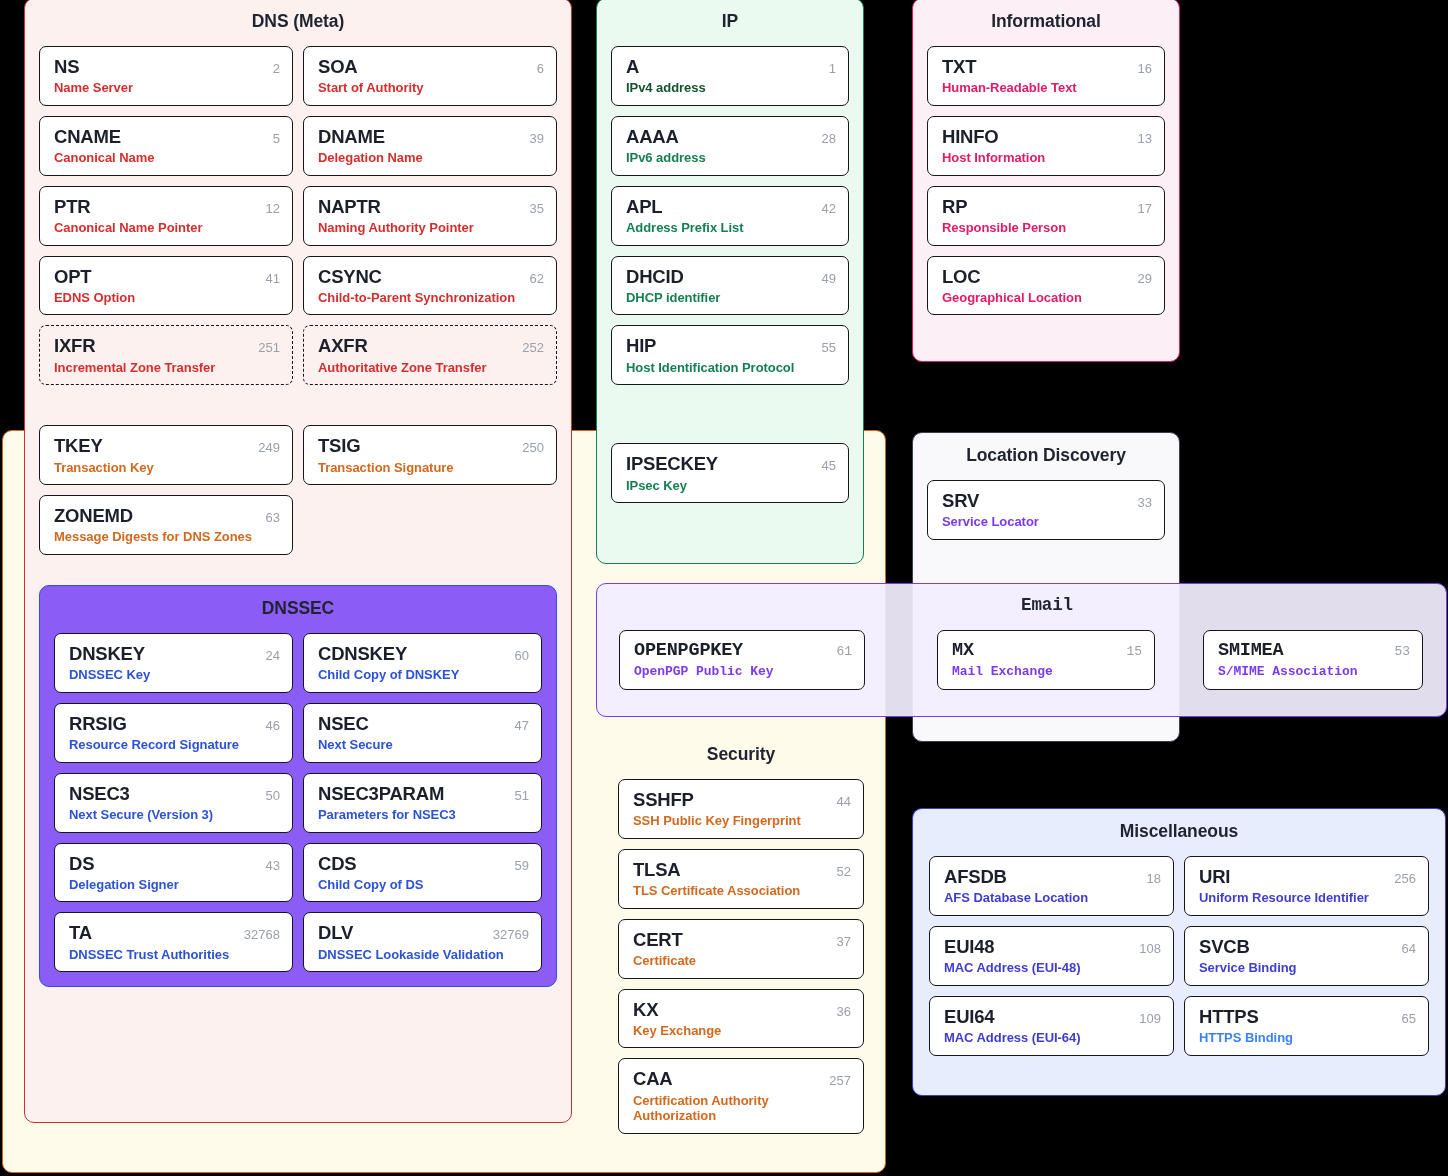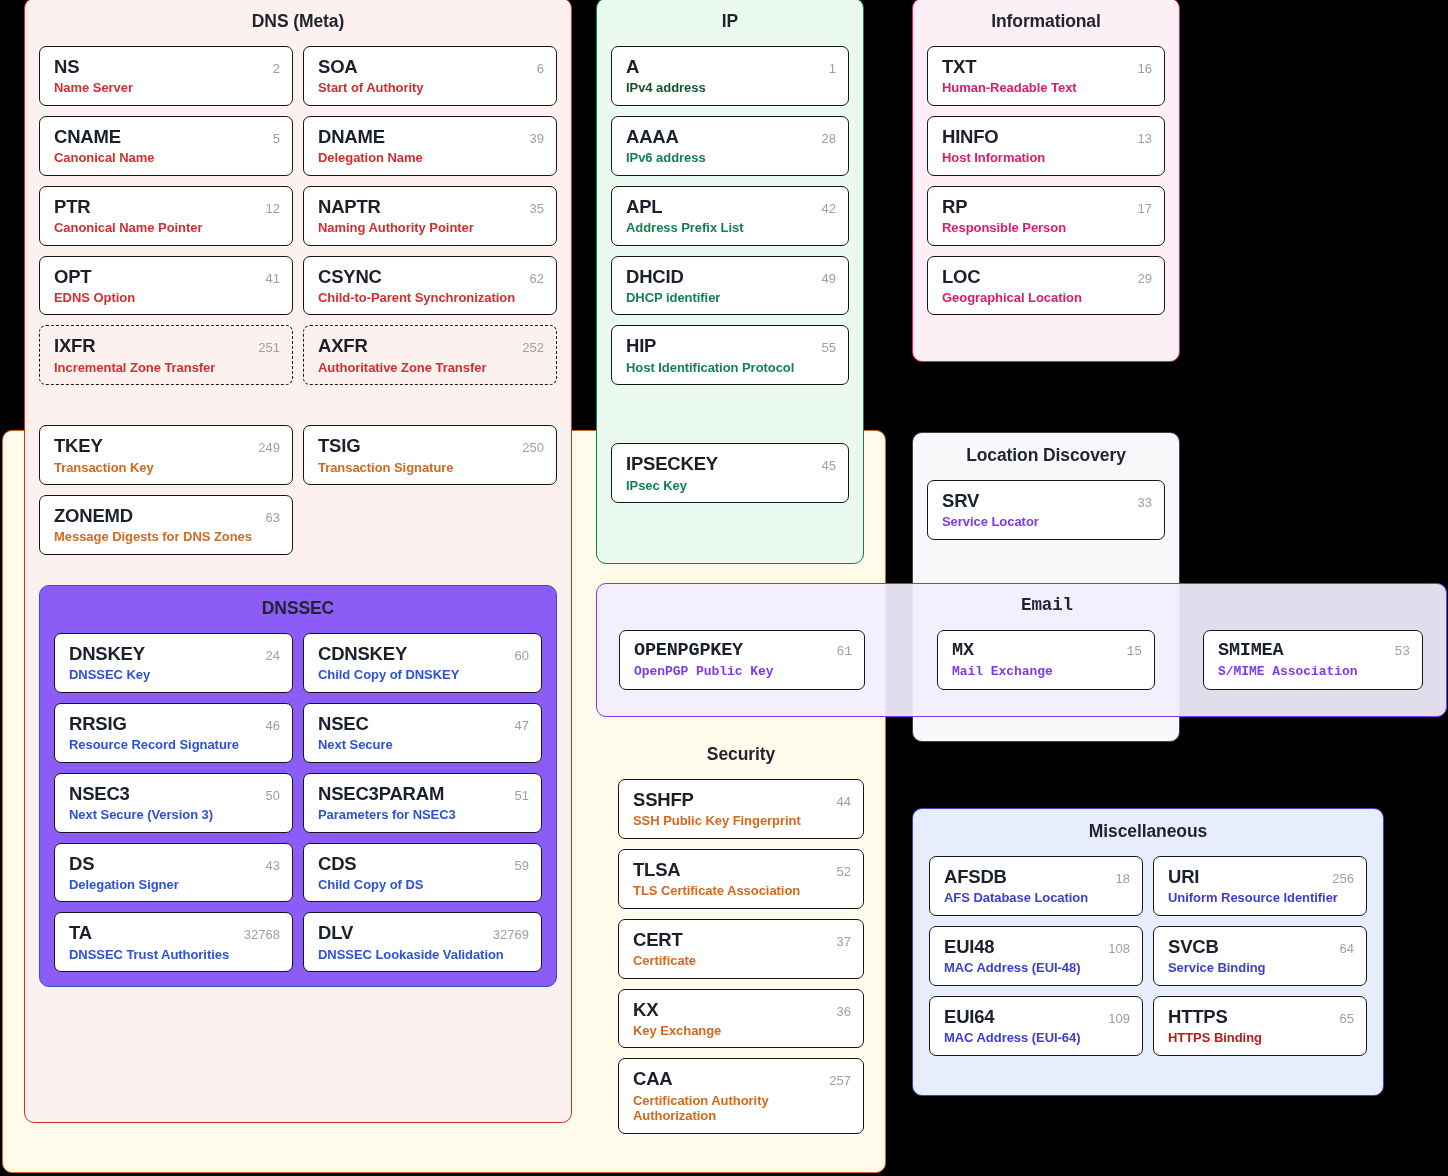--- a/index.html
+++ b/index.html
@@ -120,21 +120,21 @@
     border-color: #7c3aed;
     padding: 0;
   }
   #group-security {
     left: 618px; top: 744px; width: 246px; height: 412px;
     background: transparent;
     border: none;
     padding: 0;
   }
   #group-misc {
-    left: 912px; top: 808px; width: 472px; height: 288px;
+    left: 912px; top: 808px; width: 534px; height: 288px;
     background: #e8edfd;
     border-color: #3f3dcf;
     padding: 12px 16px 16px 16px;
   }
 
   
   #dns-meta-primary { margin-top: 14px; }
   #dns-meta-transactions { margin-top: 40px; }
   #dns-meta-transactions .cards { grid-template-columns: 1fr 1fr; }
 
@@ -542,21 +542,21 @@
           <span class="card-abbr">EUI64</span>
           <span class="card-num">109</span>
         </div>
         <div class="card-desc" style="color: rgb(63, 61, 207);">MAC Address (EUI-64)</div>
       </div>
       <div class="card">
         <div class="card-head">
           <span class="card-abbr">HTTPS</span>
           <span class="card-num">65</span>
         </div>
-        <div class="card-desc" style="color: #b91c1c;">HTTPS Binding</div>
+        <div class="card-desc" style="color: #3b82f6;">HTTPS Binding</div>
       </div>
     </div>
 </div>
 
 <div class="group" id="group-email">
   <div class="email-inner">
     <div class="group-title" id="email-title">Email</div>
     <div id="email-left-card">
         <div class="card">
           <div class="card-head">

